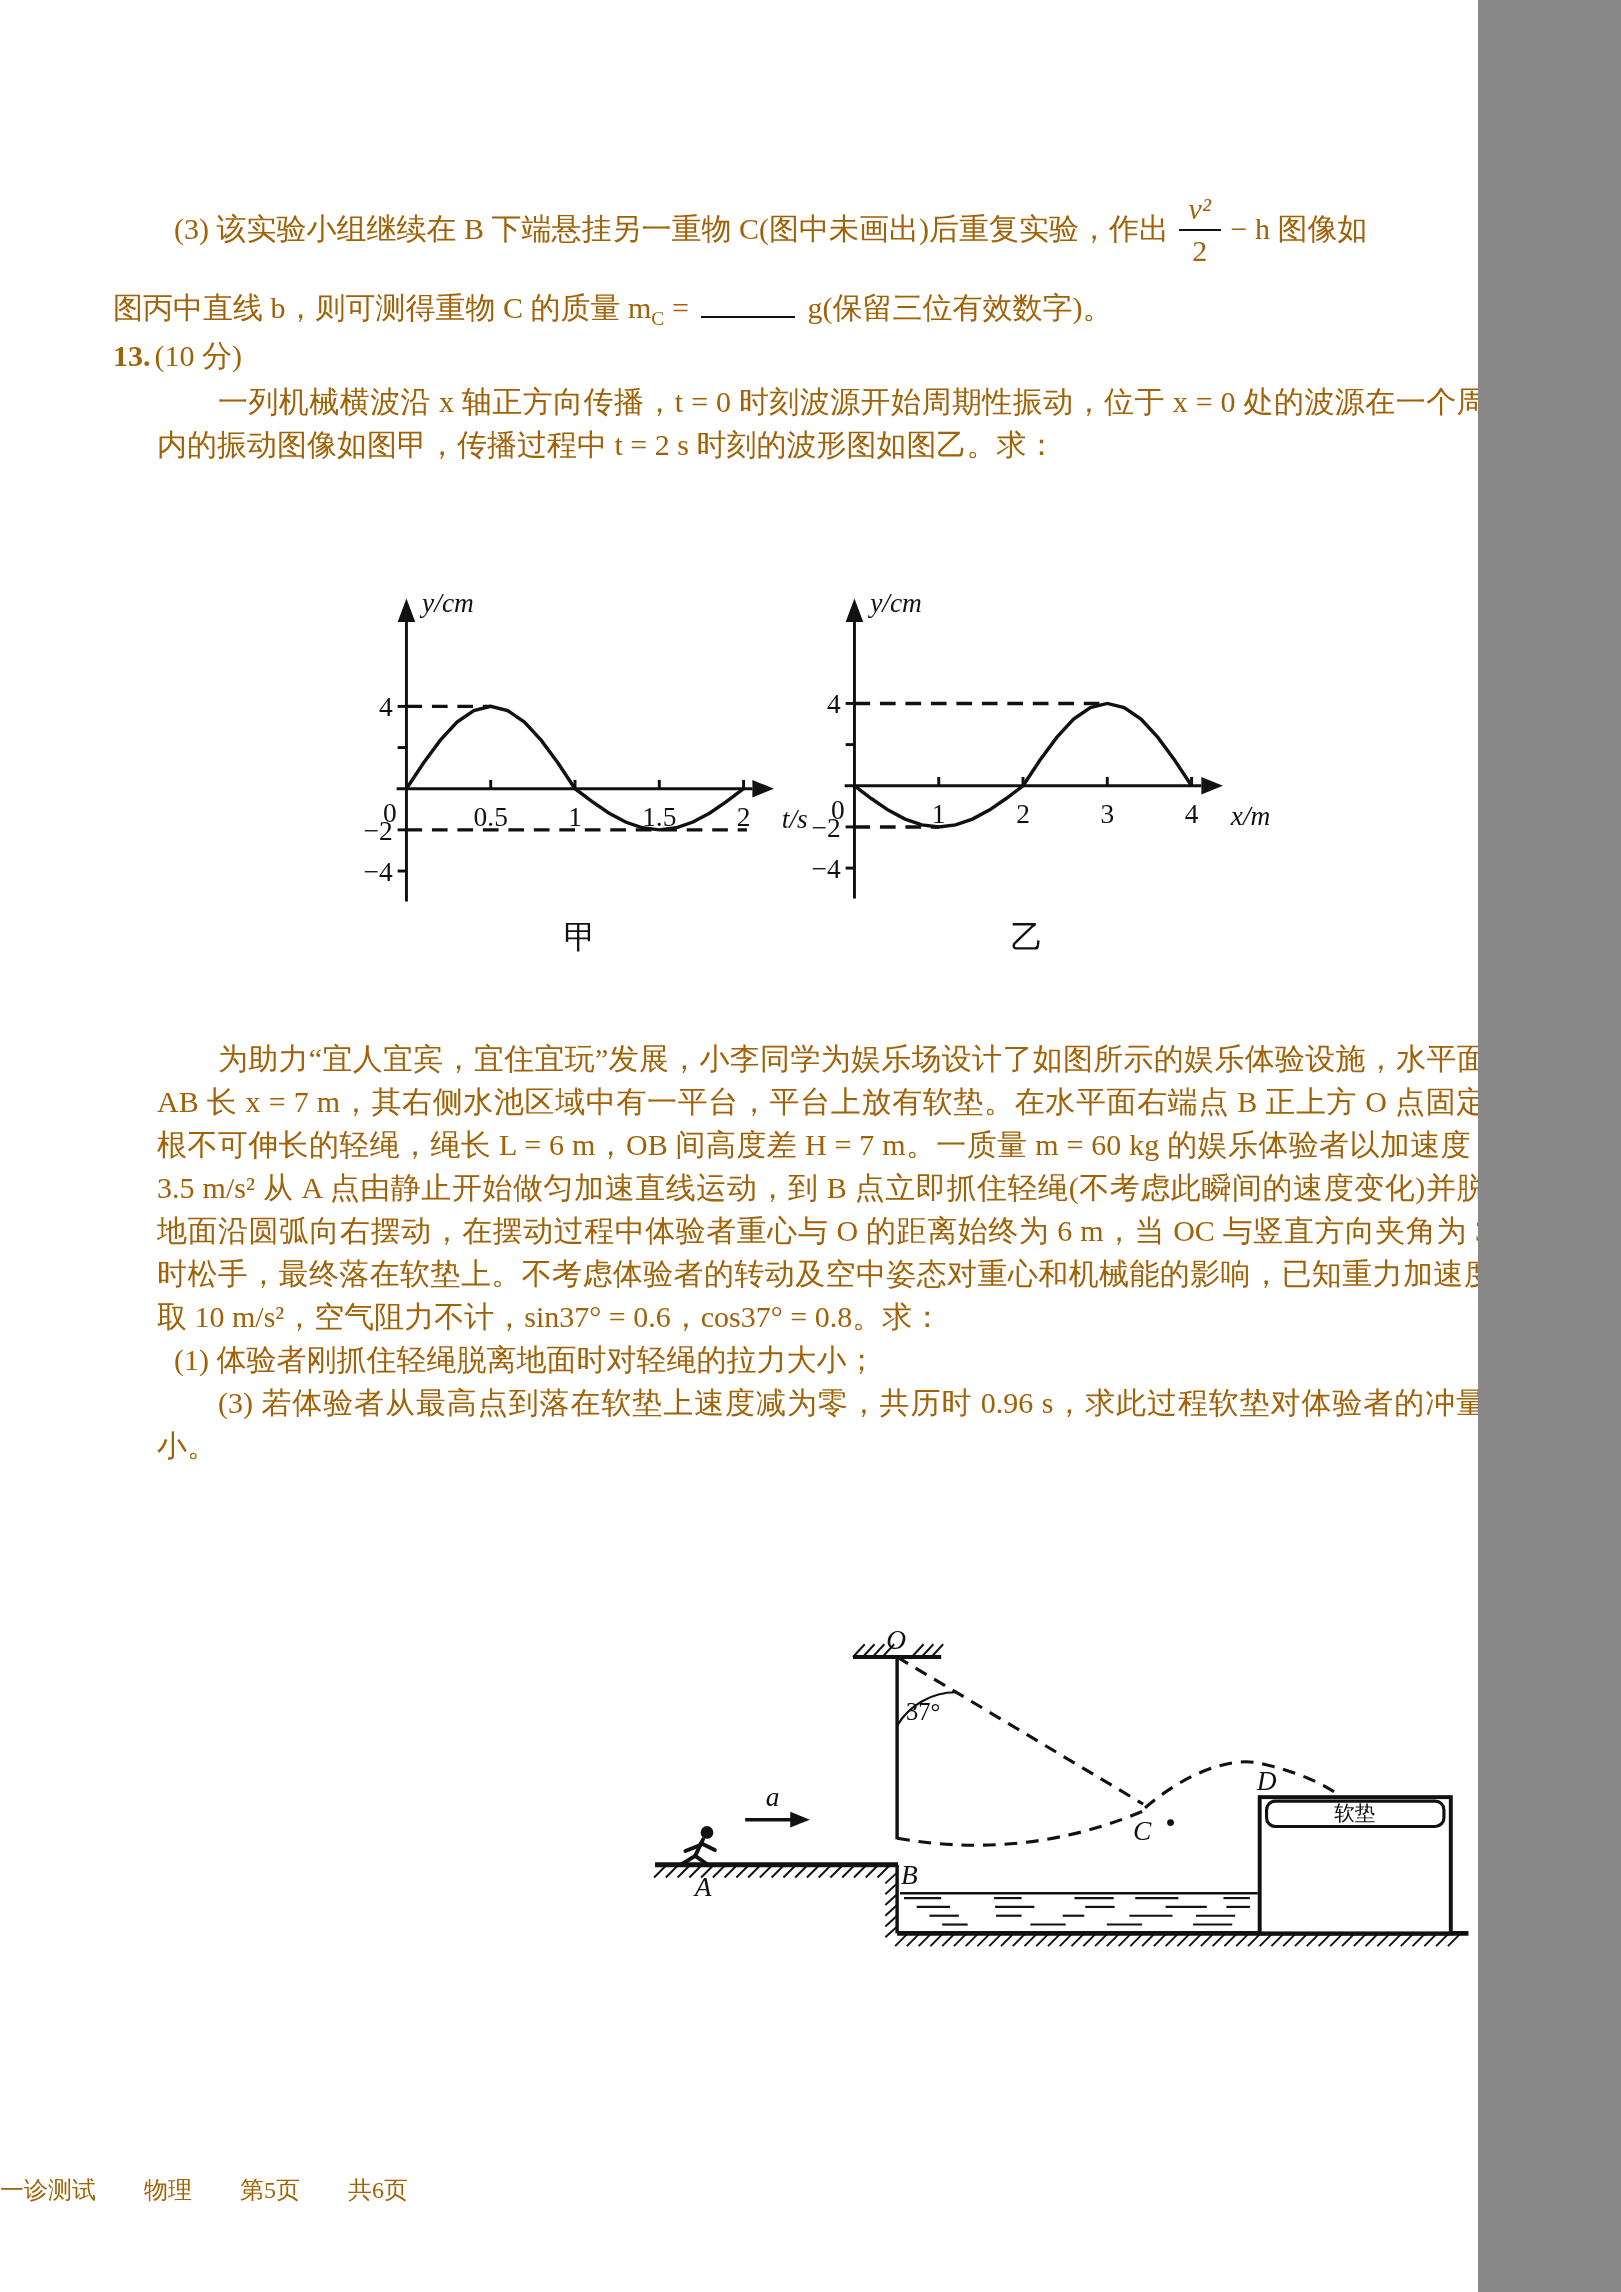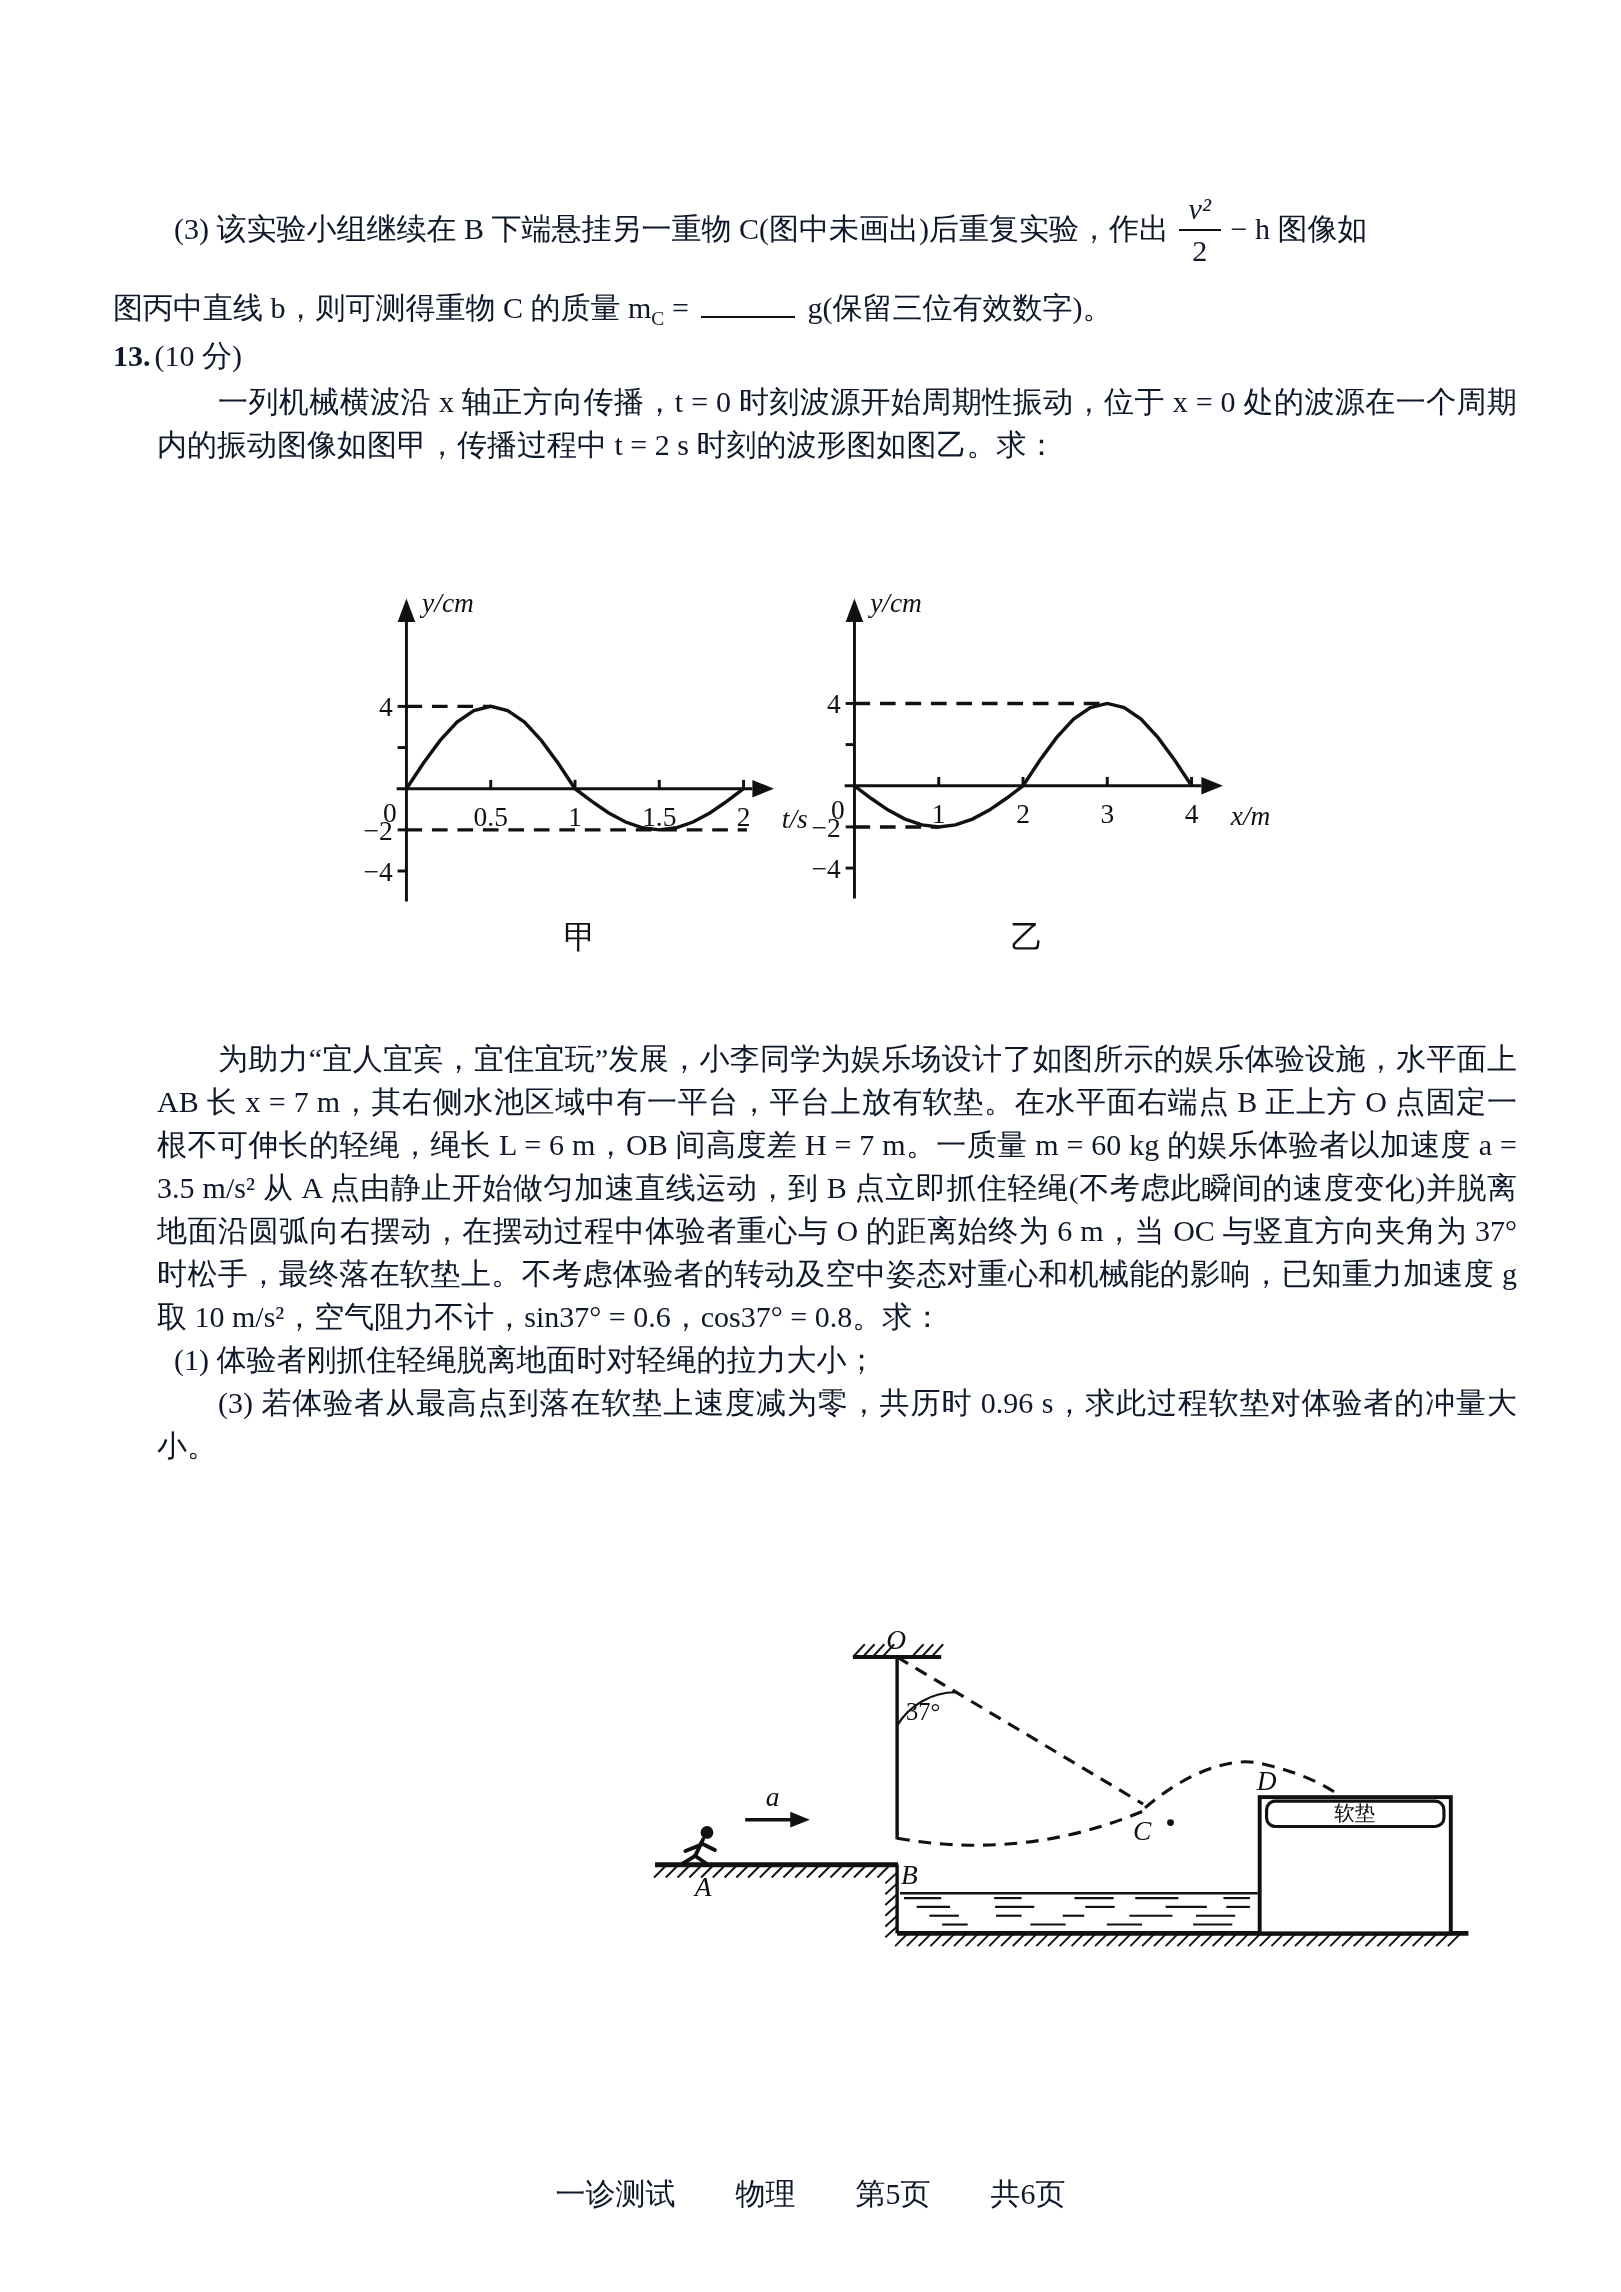--- a/index.html
+++ b/index.html
@@ -1,17 +1,17 @@
 <!DOCTYPE html>
 <html><head>
 <meta charset="utf-8">
 <style>
   html,body{margin:0;padding:0;background:#888;}
-  .page{position:relative;width:1621px;height:2293px;background:#ffffff;
-        font-family:"Liberation Serif",serif;color:#0f172a;overflow:hidden;}
+  .page{position:relative;width:1478px;height:2293px;background:#ffffff;
+        font-family:"Liberation Serif",serif;color:#a16207;overflow:hidden;}
   .sec{position:absolute;left:113px;width:1404px;}
   .txt{font-size:30px;line-height:43px;text-align:justify;margin:0;}
   .indent{text-indent:61px;margin-left:44px;}
   .pl{padding-left:61px;}
   .qhead{font-size:30px;line-height:49px;margin:0;}
   .bold{font-weight:bold;margin-right:3.9px;}
   
   .fline{font-size:30px;display:flex;align-items:center;flex-wrap:nowrap;}
   .frac{display:inline-block;vertical-align:middle;text-align:center;margin:0 9.8px;font-style:italic;}
   .frac .num{display:block;border-bottom:2.5px solid #111;padding:0 9.8px 2.9px;}
@@ -35,21 +35,21 @@
   .dashl{stroke:#111;stroke-width:3.2;fill:none;stroke-dasharray:13 9;}
   .dot{fill:#111;}
   .box{fill:#fff;stroke:#111;stroke-width:4;}
   .mat{stroke-width:3.2;}
   .dlab{font:italic 28px "Liberation Serif",serif;fill:#111;}
   .small{font-size:25px;font-style:normal;}
   .cjk{font:21px "Liberation Serif",serif;fill:#111;}
   .hatch line{stroke:#111;stroke-width:2;}
   .water line{stroke:#111;stroke-width:2.2;}
   .runner line{stroke:#111;stroke-width:4;stroke-linecap:round;}
-  .footer{position:absolute;top:2174px;left:0;width:100%;text-align:center;font-size:30px;}
+  .footer{position:absolute;top:2174px;left:0;width:100%;font-size:24px;}
 </style>
 </head>
 <body>
 
 <div class="page">
 
   <div class="sec" style="top:192px;">
     <div class="fline pl">
       <span>(3) 该实验小组继续在 B 下端悬挂另一重物 C(图中未画出)后重复实验，作出</span>
       <span class="frac">

